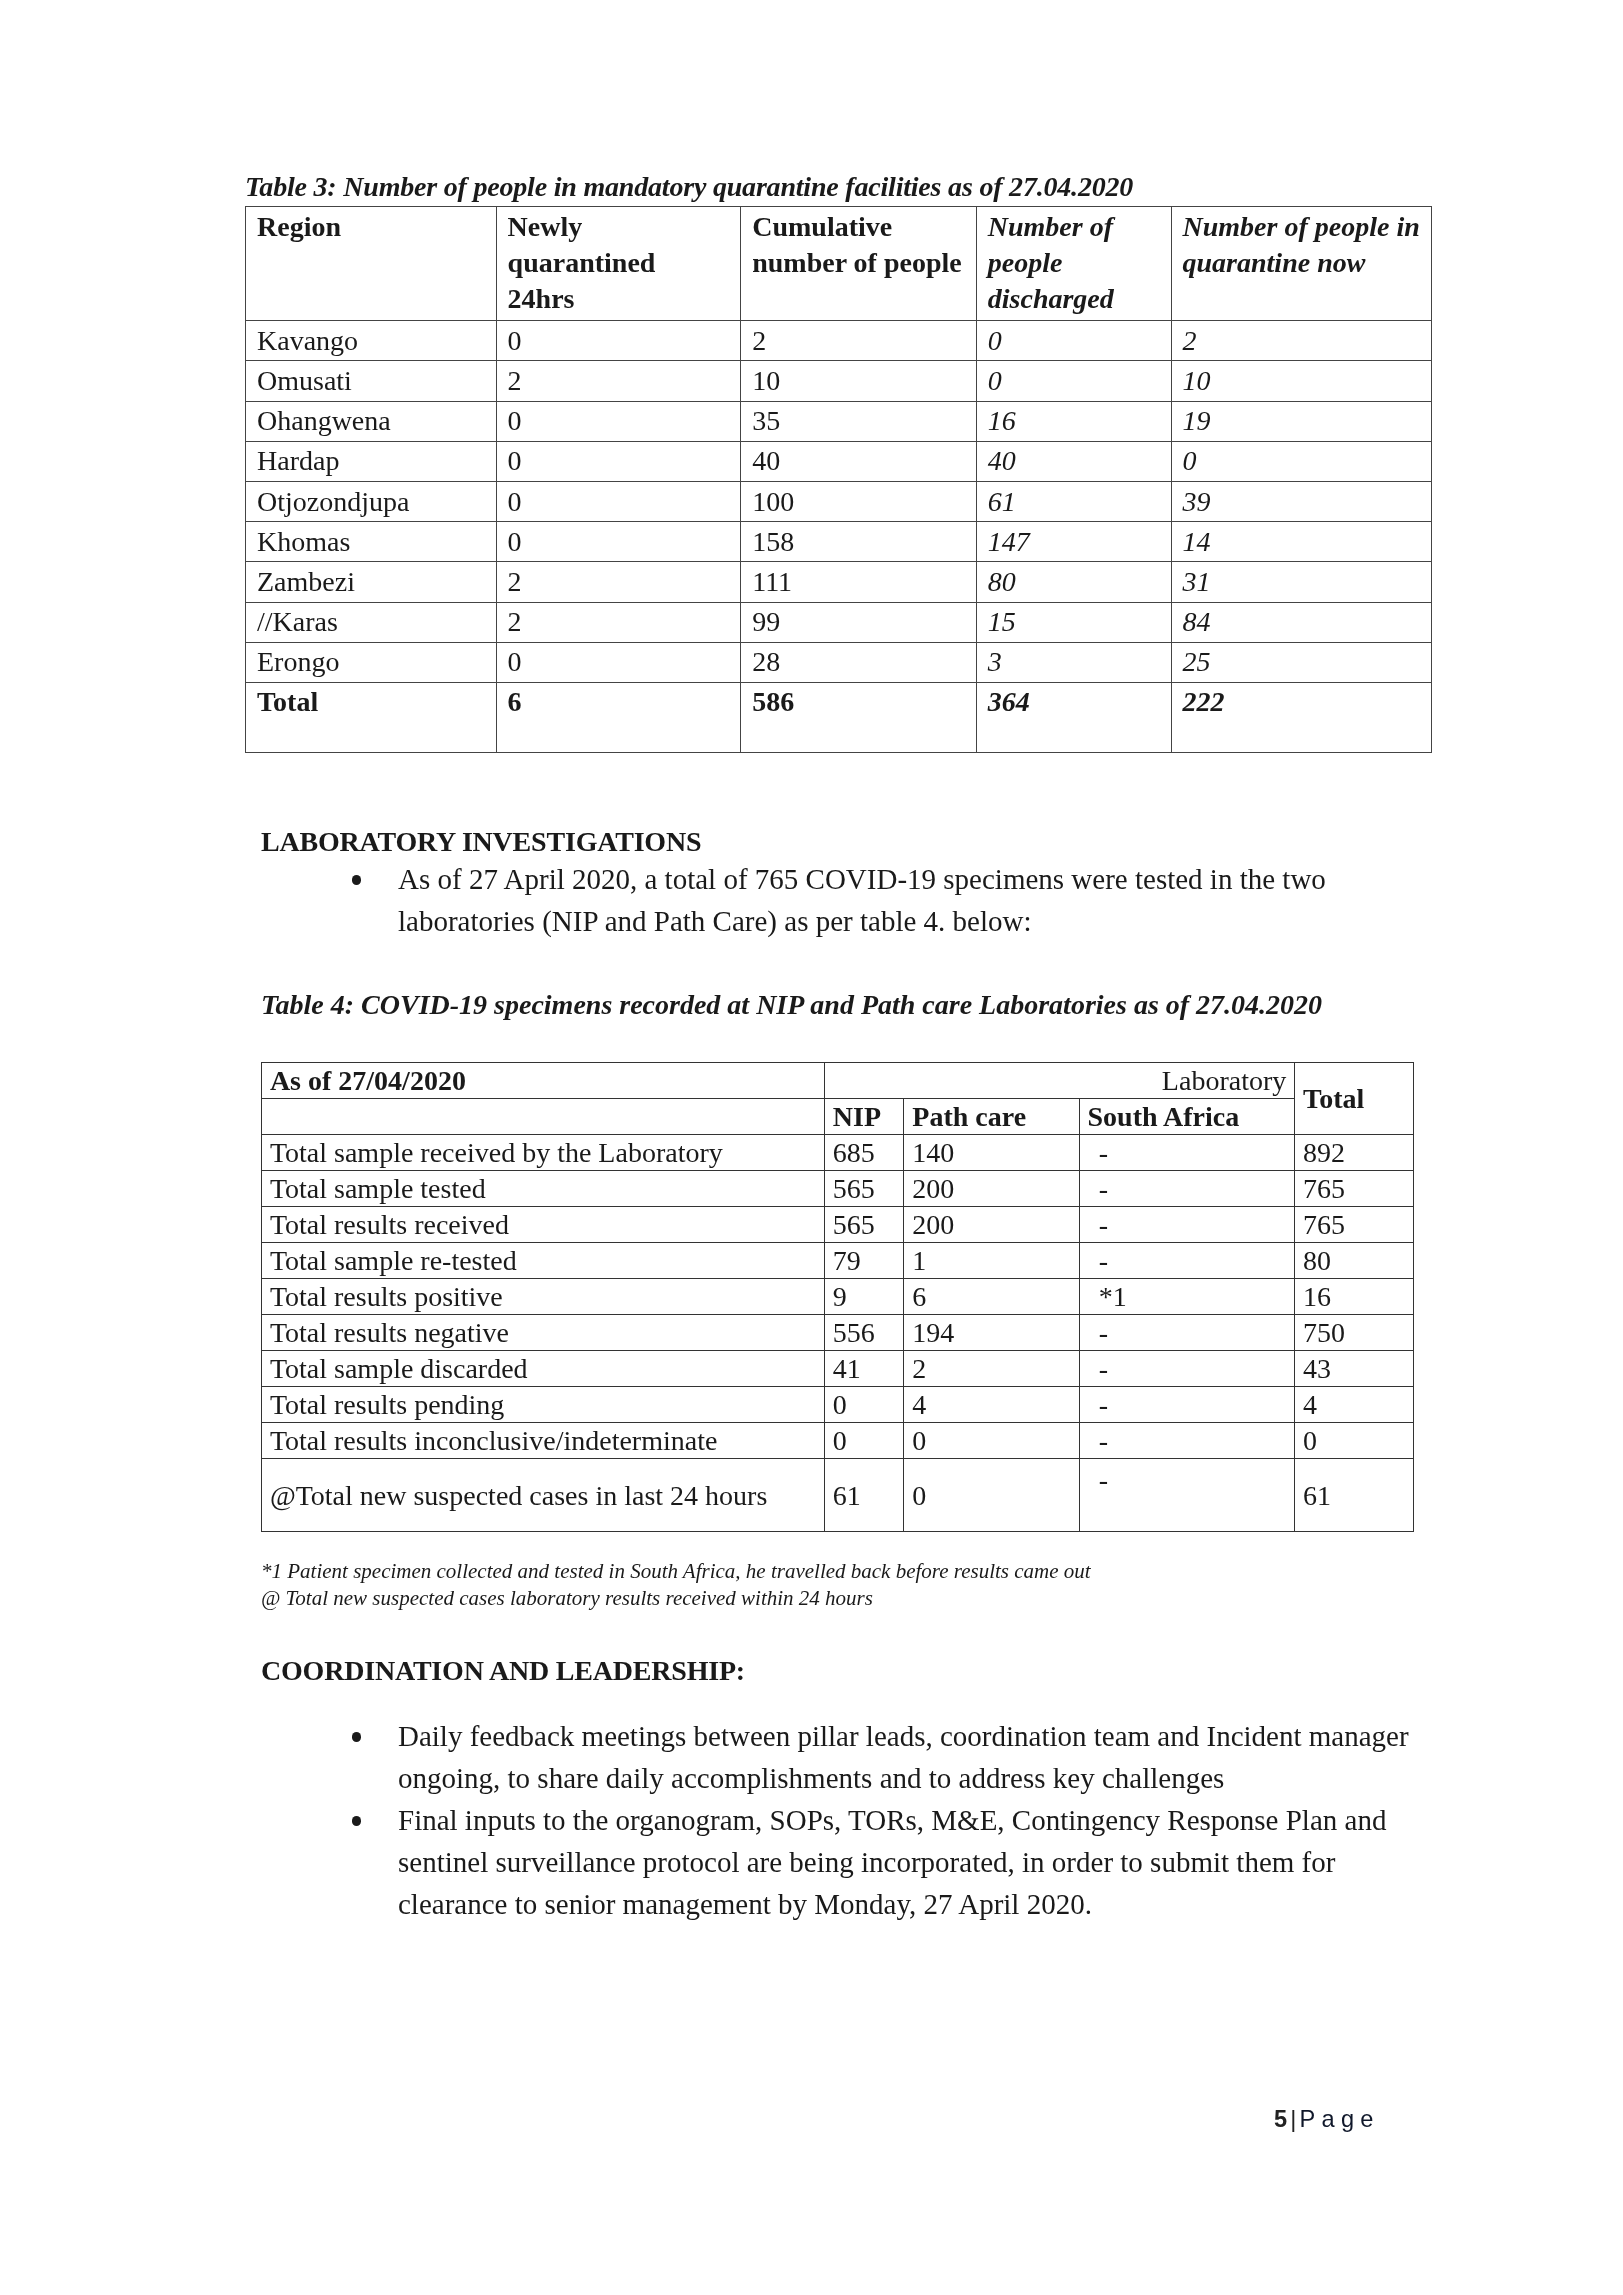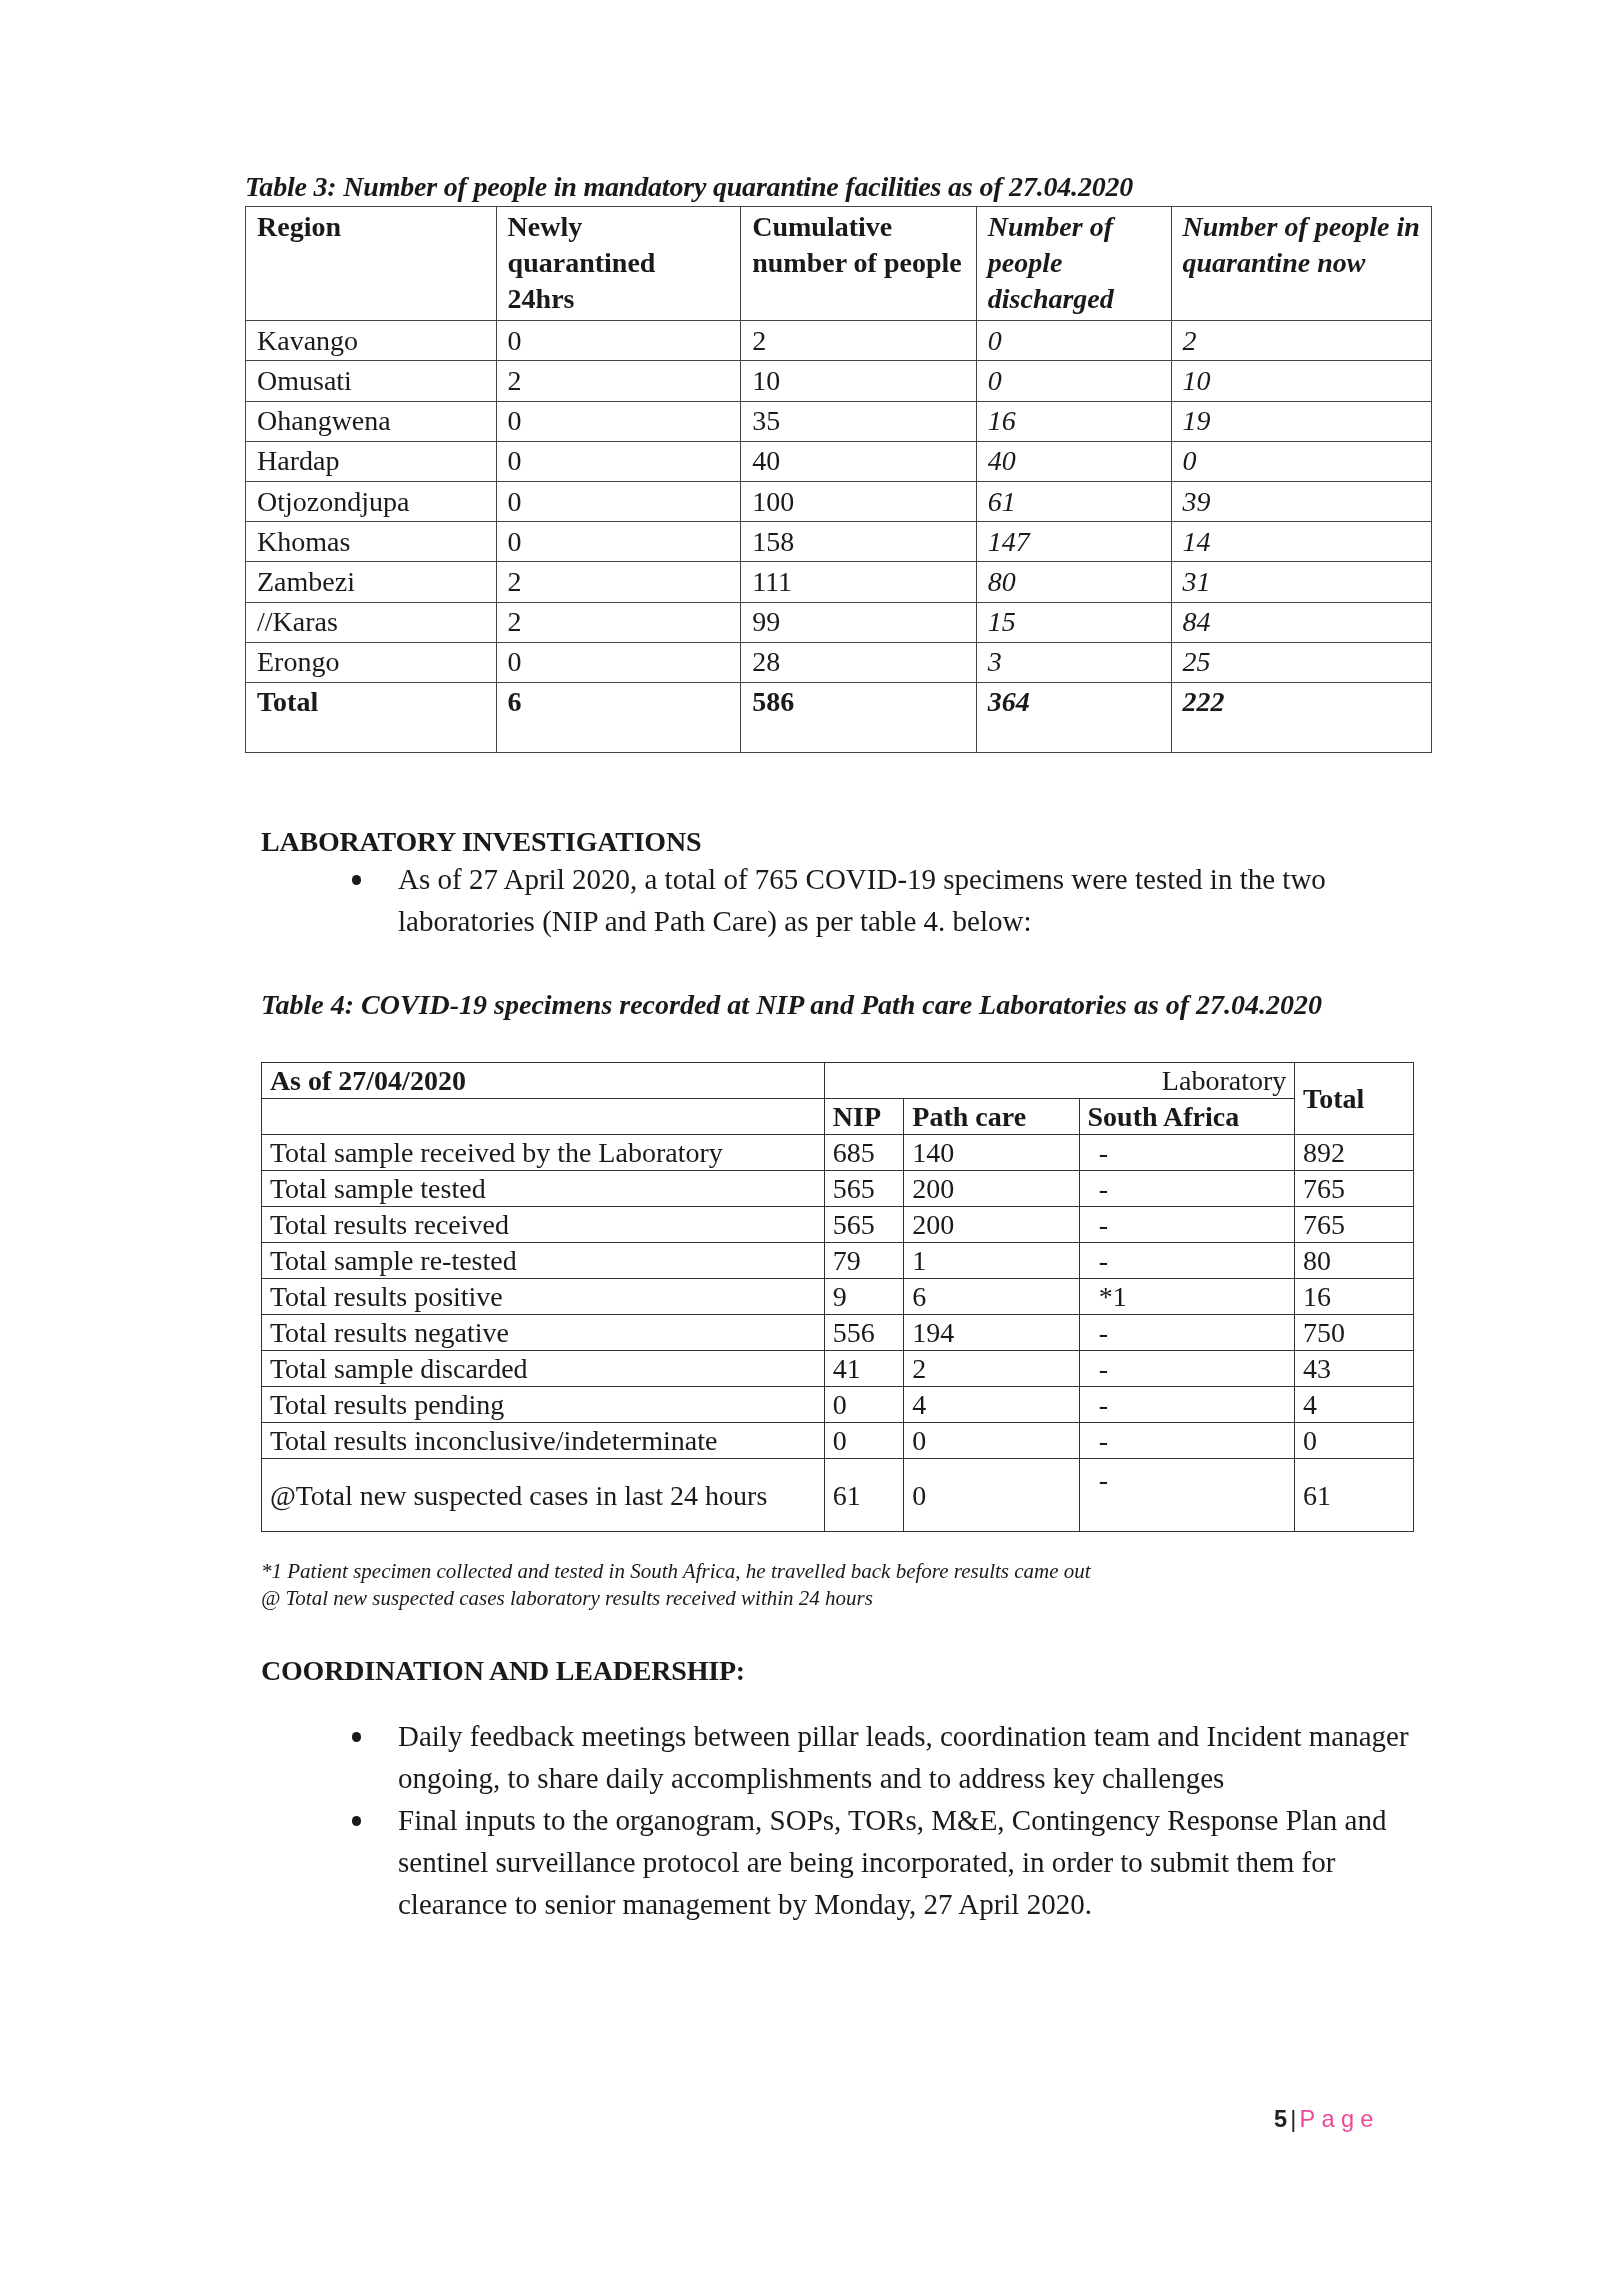--- a/index.html
+++ b/index.html
@@ -72,21 +72,21 @@
   
   .coord-heading { left: 261px; top: 1655px; }
   .coord-bullets { left: 352px; top: 1715px; width: 1084px; }
 
   .page-num {
     position: absolute; left: 1274px; top: 2106px;
     font-family: "Liberation Sans", "DejaVu Sans", sans-serif; font-size: 23.6px;
   }
   .page-num .n { font-weight: bold; color: #222; }
   .page-num .sep { color: #222; margin: 0 3.1px; }
-  .page-num .lbl { color: #ec4899; letter-spacing: 6.3px; text-align: right; }
+  .page-num .lbl { color: #0f172a; letter-spacing: 6.3px; text-align: right; }
 </style>
 </head>
 <body>
 
 <div class="page">
 
   <div class="t3-caption">Table 3: Number of people in mandatory quarantine facilities as of 27.04.2020</div>
   <table class="t3">
     <colgroup>
         <col class="c1">

